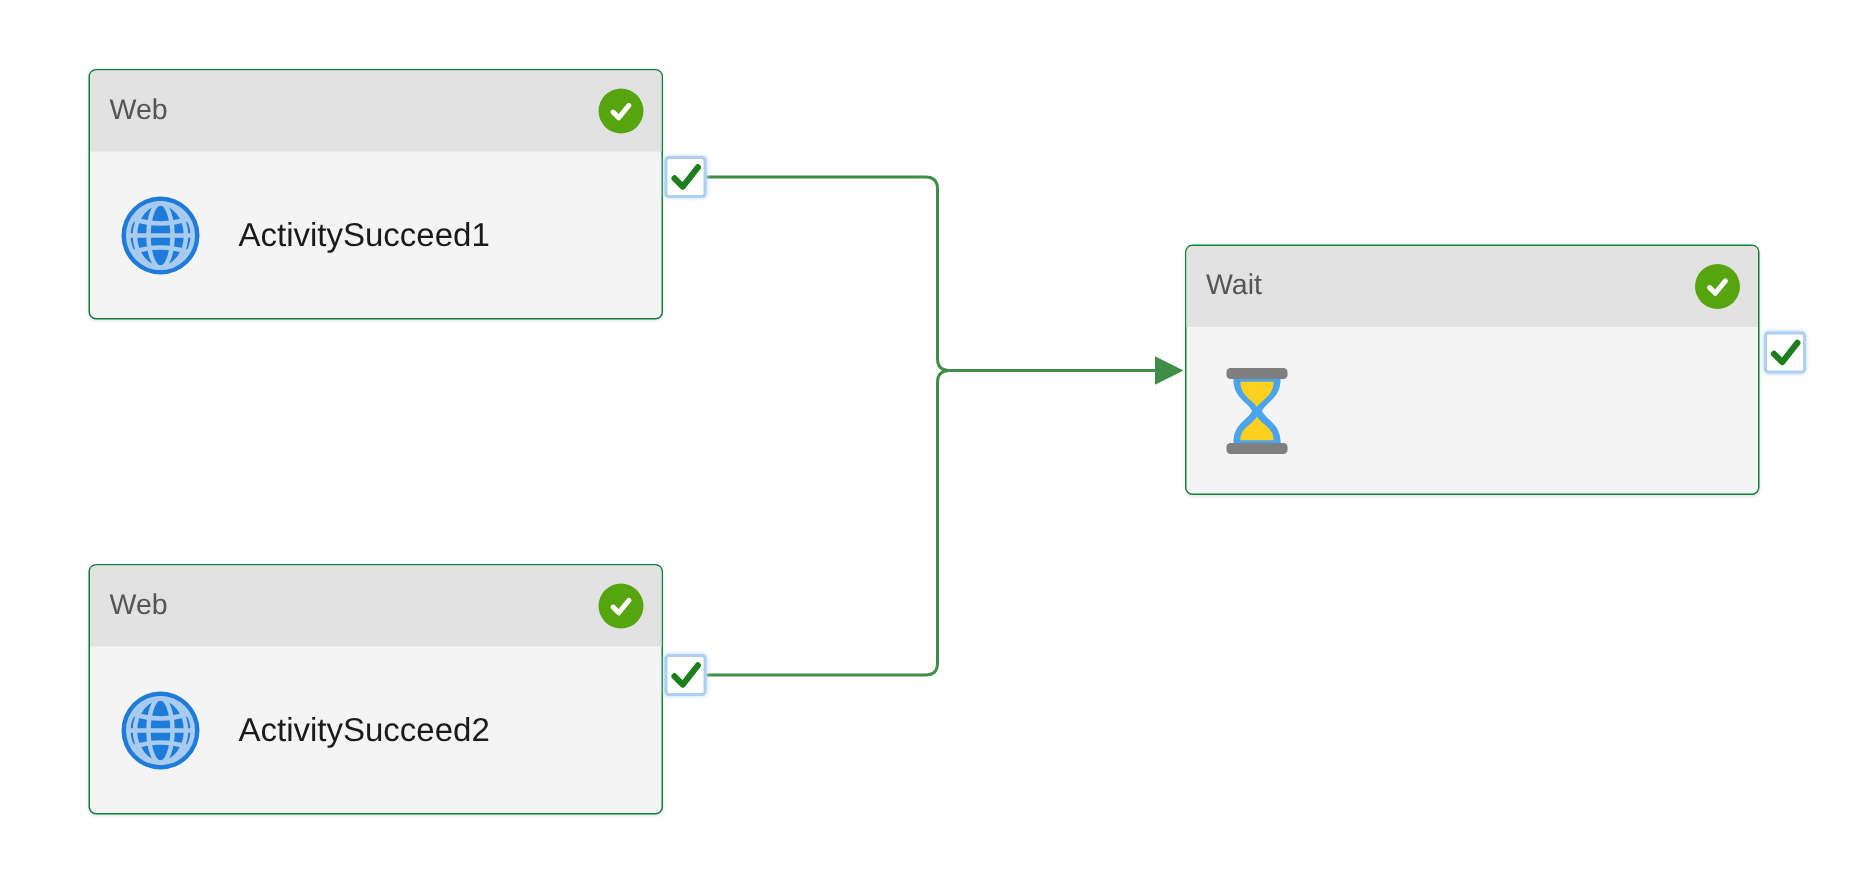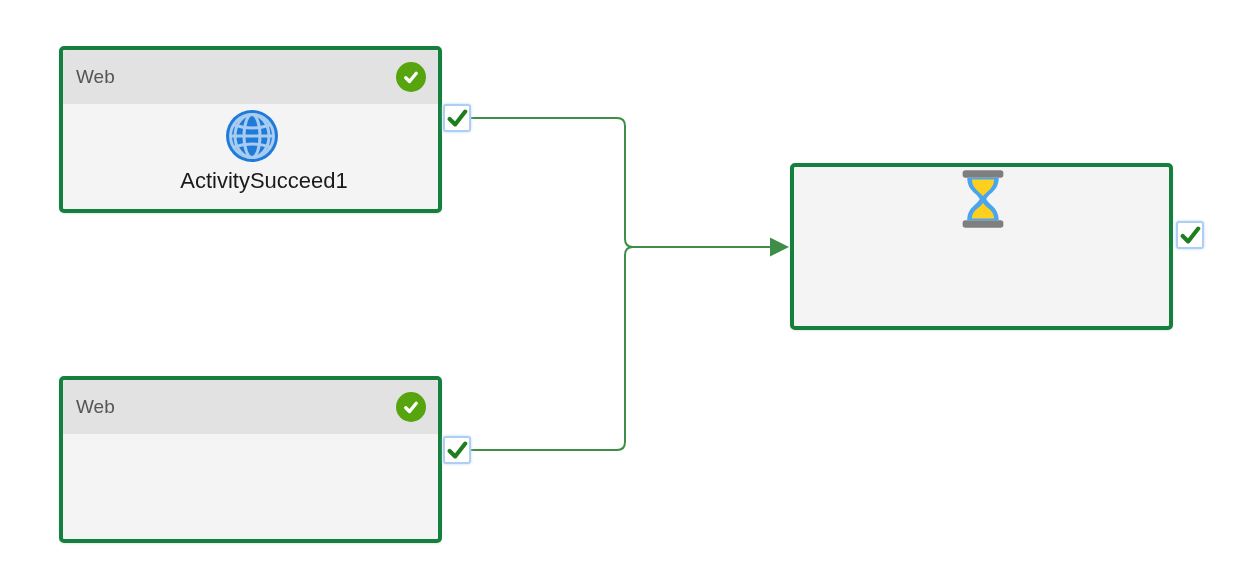--- a/index.html
+++ b/index.html
@@ -20,21 +20,21 @@
     left: 0; top: 0;
     width: 1246px;
     height: 580px;
     pointer-events: none;
   }
   .node {
     position: absolute;
     width: 383px;
     height: 167px;
     background: #f4f4f4;
-    border: 4px solid #15803d;
+    border: 1px solid #15803d;
     border-radius: 5px;
     box-shadow: 0 1px 2px rgba(0,0,0,0.10);
     box-sizing: border-box;
   }
   .node-header {
     height: 54px;
     background: #e2e2e2;
     border-radius: 4px 4px 0 0;
     display: flex;
     align-items: center;
@@ -55,21 +55,20 @@
     align-items: center;
     justify-content: center;
     flex: 0 0 auto;
   }
   .node-body {
     height: 112px;
     display: flex;
     align-items: center;
     padding: 0 18px 0 20px;
     box-sizing: border-box;
-    flex-direction: column;
   }
   .node-icon {
     width: 54px;
     height: 64px;
     display: flex;
     align-items: center;
     justify-content: center;
     flex: 0 0 auto;
   }
   .node-title {
@@ -135,23 +134,47 @@
 
   <div class="node" style="left:59px; top:376px;">
     <div class="node-header">
       <span class="node-type">Web</span>
       <span class="status-badge">
         <svg width="18" height="18" viewBox="0 0 24 24">
           <polyline points="5,13 10,18 19,7" fill="none" stroke="#ffffff" stroke-width="4.5" stroke-linecap="round" stroke-linejoin="round"></polyline>
         </svg>
       </span>
     </div>
+    <div class="node-body">
+      <span class="node-icon">
+        <svg width="54" height="54" viewBox="0 0 54 54">
+          <circle cx="27" cy="27" r="26" fill="#1e7bd9"></circle>
+          <g stroke="#a8cbf0" stroke-width="3" fill="none">
+            <circle cx="27" cy="27" r="21.5"></circle>
+            <ellipse cx="27" cy="27" rx="8" ry="21.5"></ellipse>
+            <ellipse cx="27" cy="27" rx="17" ry="21.5"></ellipse>
+            <line x1="5.5" y1="27" x2="48.5" y2="27"></line>
+            <path d="M9,16 Q27,22 45,16"></path>
+            <path d="M9,38 Q27,32 45,38"></path>
+          </g>
+        </svg>
+      </span>
+      <span class="node-title">ActivitySucceed2</span>
+    </div>
   </div>
 
   <div class="node" style="left:790px; top:163px;">
+    <div class="node-header">
+      <span class="node-type">Wait</span>
+      <span class="status-badge">
+        <svg width="18" height="18" viewBox="0 0 24 24">
+          <polyline points="5,13 10,18 19,7" fill="none" stroke="#ffffff" stroke-width="4.5" stroke-linecap="round" stroke-linejoin="round"></polyline>
+        </svg>
+      </span>
+    </div>
     <div class="node-body">
       <span class="node-icon">
         <svg width="50" height="64" viewBox="0 0 54 66">
           <rect x="5" y="2" width="44" height="8" rx="3" fill="#7f7f7f"></rect>
           <rect x="5" y="56" width="44" height="8" rx="3" fill="#7f7f7f"></rect>
           <path d="M10,10 h34 c0,14 -10,16 -13.5,23 c3.5,7 13.5,9 13.5,23 h-34 c0,-14 10,-16 13.5,-23 c-3.5,-7 -13.5,-9 -13.5,-23 z" fill="#4aa4ee"></path>
           <path d="M15,12 h24 c0,10 -8.5,13 -12,18 c-3.5,-5 -12,-8 -12,-18 z" fill="#fdd020"></path>
           <path d="M27,37 c3.5,6 12,8 12,17 h-24 c0,-9 8.5,-11 12,-17 z" fill="#fdd020"></path>
         </svg>
       </span>

